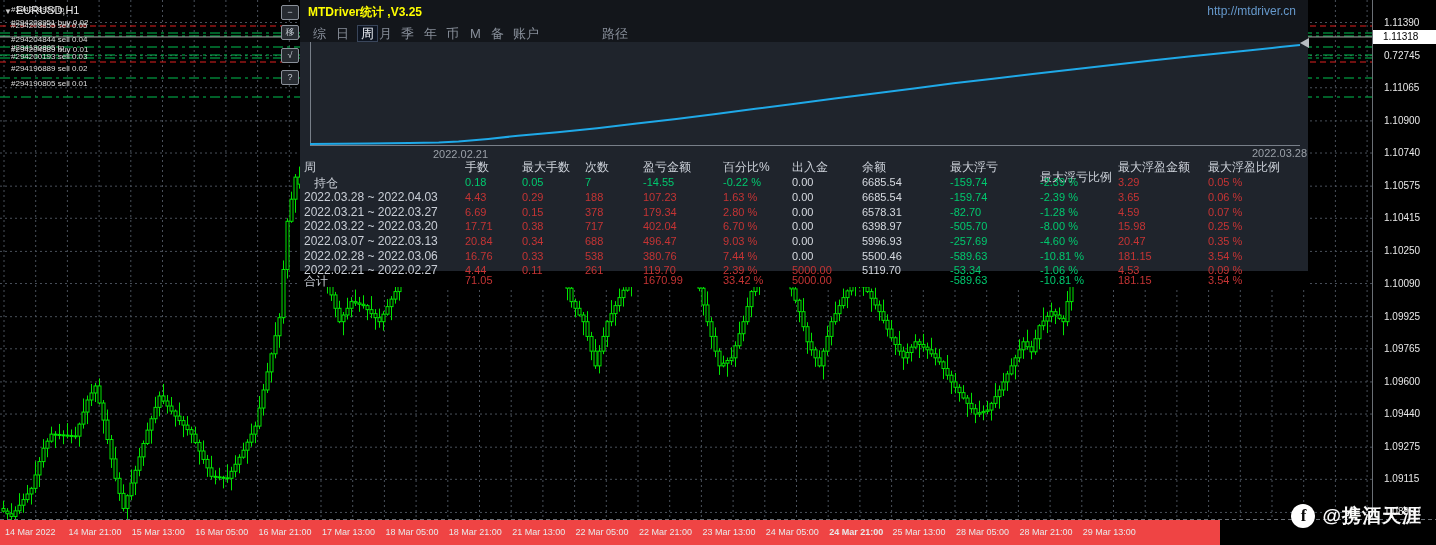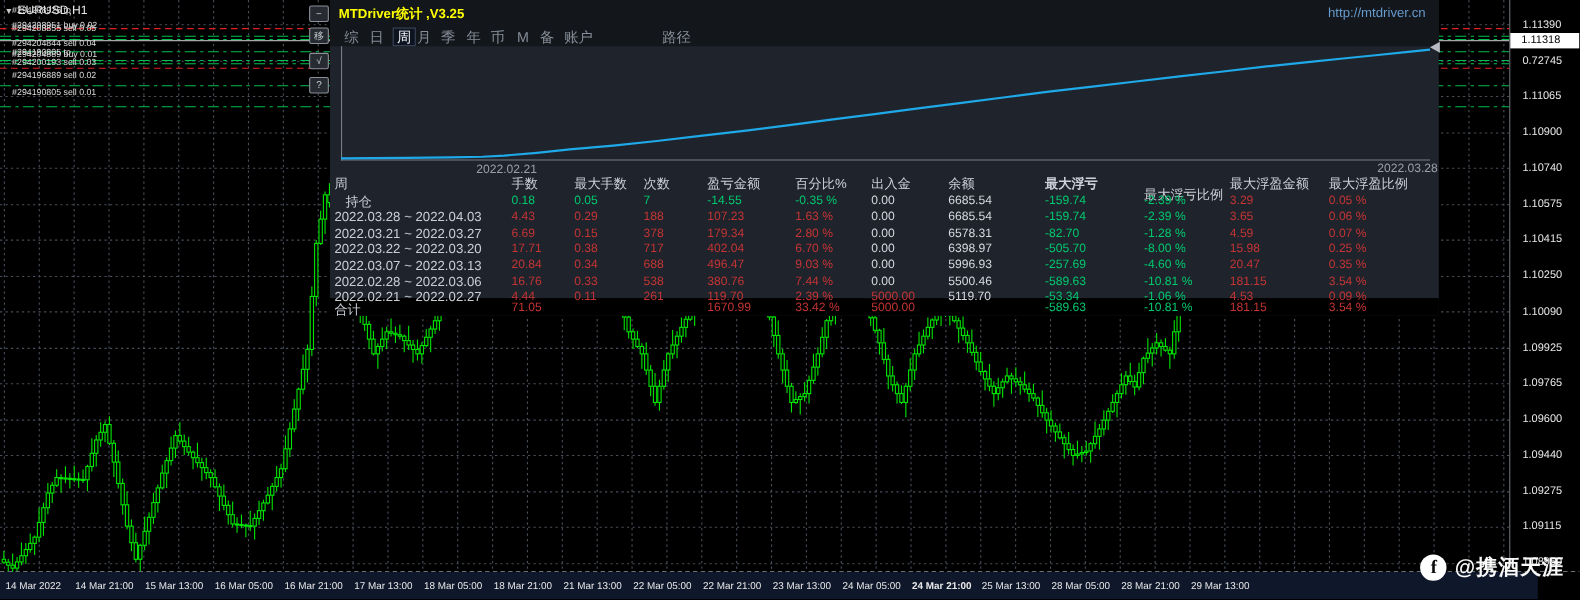--- a/index.html
+++ b/index.html
@@ -25,21 +25,21 @@
              border-bottom:5px solid transparent;border-right:9px solid #B8BCC2;}
   .tcell{position:absolute;font-size:11px;white-space:nowrap;}
   .tlabel{position:absolute;font-size:12px;color:#C9CED6;white-space:nowrap;}
   .thead{position:absolute;font-size:12px;color:#CCD1D9;white-space:nowrap;}
   #total-strip{left:0;top:271px;width:1008px;height:16px;background:#000;}
   
   #price-axis{left:1373px;top:0;width:63px;height:520px;z-index:4;}
   .price-tick{position:absolute;left:11px;color:#E8E8E8;font-size:10px;white-space:nowrap;}
   #current-price-box{position:absolute;left:0px;width:63px;height:14px;background:#FFF;color:#000;
                      font-size:10px;line-height:14px;padding-left:10px;box-sizing:border-box;z-index:5;}
-  #time-axis{left:0;top:520px;width:1398px;height:25px;background:#0f172a;z-index:4;}
+  #time-axis{left:0;top:520px;width:1220px;height:25px;background:#ef4444;z-index:4;}
   .time-tick{position:absolute;top:7px;color:#E8E8E8;font-size:9px;white-space:nowrap;}
   
   #watermark{right:14px;bottom:16px;z-index:8;display:flex;align-items:center;gap:7px;}
   #fb-icon{width:24px;height:24px;border-radius:50%;background:#FFF;color:#0a0a0a;font-weight:bold;
            font-size:17px;text-align:center;line-height:24px;font-family:"Liberation Serif",serif;}
   #wm-text{color:#FAFAFA;font-size:19px;font-weight:600;letter-spacing:1px;white-space:nowrap;}
 </style>
 </head>
 <body>
 
@@ -714,30 +714,30 @@
     <div id="total-strip" class="abs"></div>
     <div id="stats-table">
         <div class="thead" style="left: 4px; top: 159px;">周</div>
         <div class="thead" style="left: 165px; top: 159px;">手数</div>
         <div class="thead" style="left: 222px; top: 159px;">最大手数</div>
         <div class="thead" style="left: 285px; top: 159px;">次数</div>
         <div class="thead" style="left: 343px; top: 159px;">盈亏金额</div>
         <div class="thead" style="left: 423px; top: 159px;">百分比%</div>
         <div class="thead" style="left: 492px; top: 159px;">出入金</div>
         <div class="thead" style="left: 562px; top: 159px;">余额</div>
-        <div class="thead" style="left: 650px; top: 159px; font-weight: bold;">最大浮亏</div>
+        <div class="thead" style="left: 650px; top: 159px;">最大浮亏</div>
         <div class="thead" style="left: 740px; top: 169px; text-align: right;">最大浮亏比例</div>
         <div class="thead" style="left: 818px; top: 159px;">最大浮盈金额</div>
         <div class="thead" style="left: 908px; top: 159px;">最大浮盈比例</div>
         <div class="tlabel" style="left: 4px; top: 175px; margin-left: 10px;">持仓</div>
         <div class="tcell" style="left: 165px; top: 176px; color: rgb(0, 200, 110);">0.18</div>
         <div class="tcell" style="left: 222px; top: 176px; color: rgb(0, 200, 110);">0.05</div>
         <div class="tcell" style="left: 285px; top: 176px; color: rgb(0, 200, 110);">7</div>
         <div class="tcell" style="left: 343px; top: 176px; color: rgb(0, 200, 110);">-14.55</div>
-        <div class="tcell" style="left: 423px; top: 176px; color: rgb(0, 200, 110);">-0.35 %</div>
+        <div class="tcell" style="left: 423px; top: 176px; color: rgb(0, 200, 110);">-0.22 %</div>
         <div class="tcell" style="left: 492px; top: 176px; color: rgb(214, 218, 224);">0.00</div>
         <div class="tcell" style="left: 562px; top: 176px; color: rgb(214, 218, 224);">6685.54</div>
         <div class="tcell" style="left: 650px; top: 176px; color: rgb(0, 200, 110);">-159.74</div>
         <div class="tcell" style="left: 740px; top: 176px; color: rgb(0, 200, 110);">-2.39 %</div>
         <div class="tcell" style="left: 818px; top: 176px; color: rgb(197, 52, 52);">3.29</div>
         <div class="tcell" style="left: 908px; top: 176px; color: rgb(197, 52, 52);">0.05 %</div>
         <div class="tlabel" style="left: 4px; top: 190px;">2022.03.28 ~ 2022.04.03</div>
         <div class="tcell" style="left: 165px; top: 191px; color: rgb(197, 52, 52);">4.43</div>
         <div class="tcell" style="left: 222px; top: 191px; color: rgb(197, 52, 52);">0.29</div>
         <div class="tcell" style="left: 285px; top: 191px; color: rgb(197, 52, 52);">188</div>

